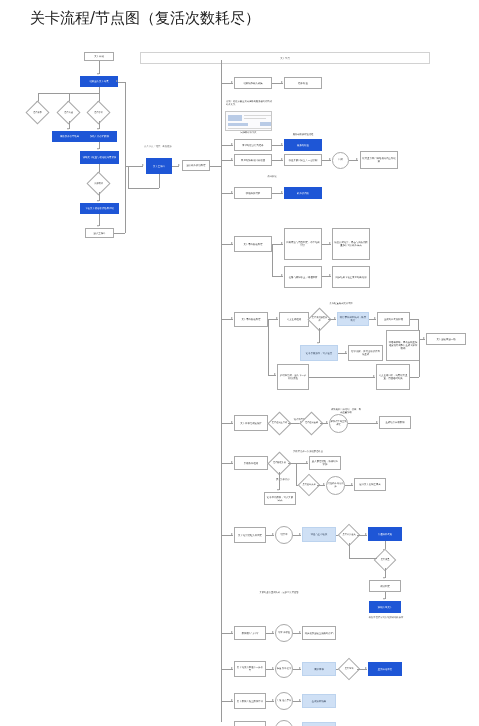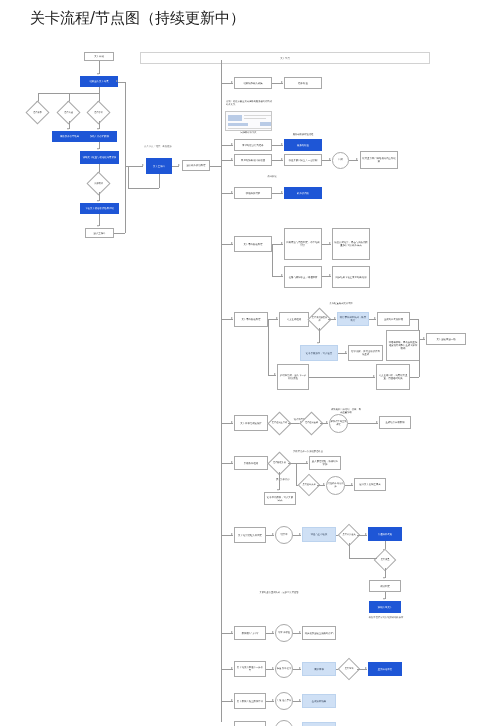--- a/index.html
+++ b/index.html
@@ -66,21 +66,21 @@
   .thumb{
     position:absolute;box-sizing:border-box;border:0.5px solid #c7c7c7;
     background:#fbfbfd;overflow:hidden;
   }
   .thumb .tbar{position:absolute;background:#b9cbe6;}
   .thumb .tline{position:absolute;background:#d7d7d7;height:0.6px;}
 </style>
 </head>
 <body>
 
-<div id="page-title">关卡流程/节点图（持续更新中）</div>
+<div id="page-title">关卡流程/节点图（复活次数耗尽）</div>
 
 <div id="canvas">
 
   <div class="node rect-head" style="left:140px;top:22px;width:290px;height:12px;">关卡节点</div>
 
   <div class="node rect" style="left:84px;top:22px;width:30px;height:9px;">关卡开始</div>
   <div class="ln lnv" style="left:99px;top:31px;height:13px;"></div>
   <div class="arrow down" style="left:97.4px;top:43px;"></div>
 
   <div class="node rect-blue" style="left:80px;top:46px;width:38px;height:11px;">玩家进入关卡场景</div>

